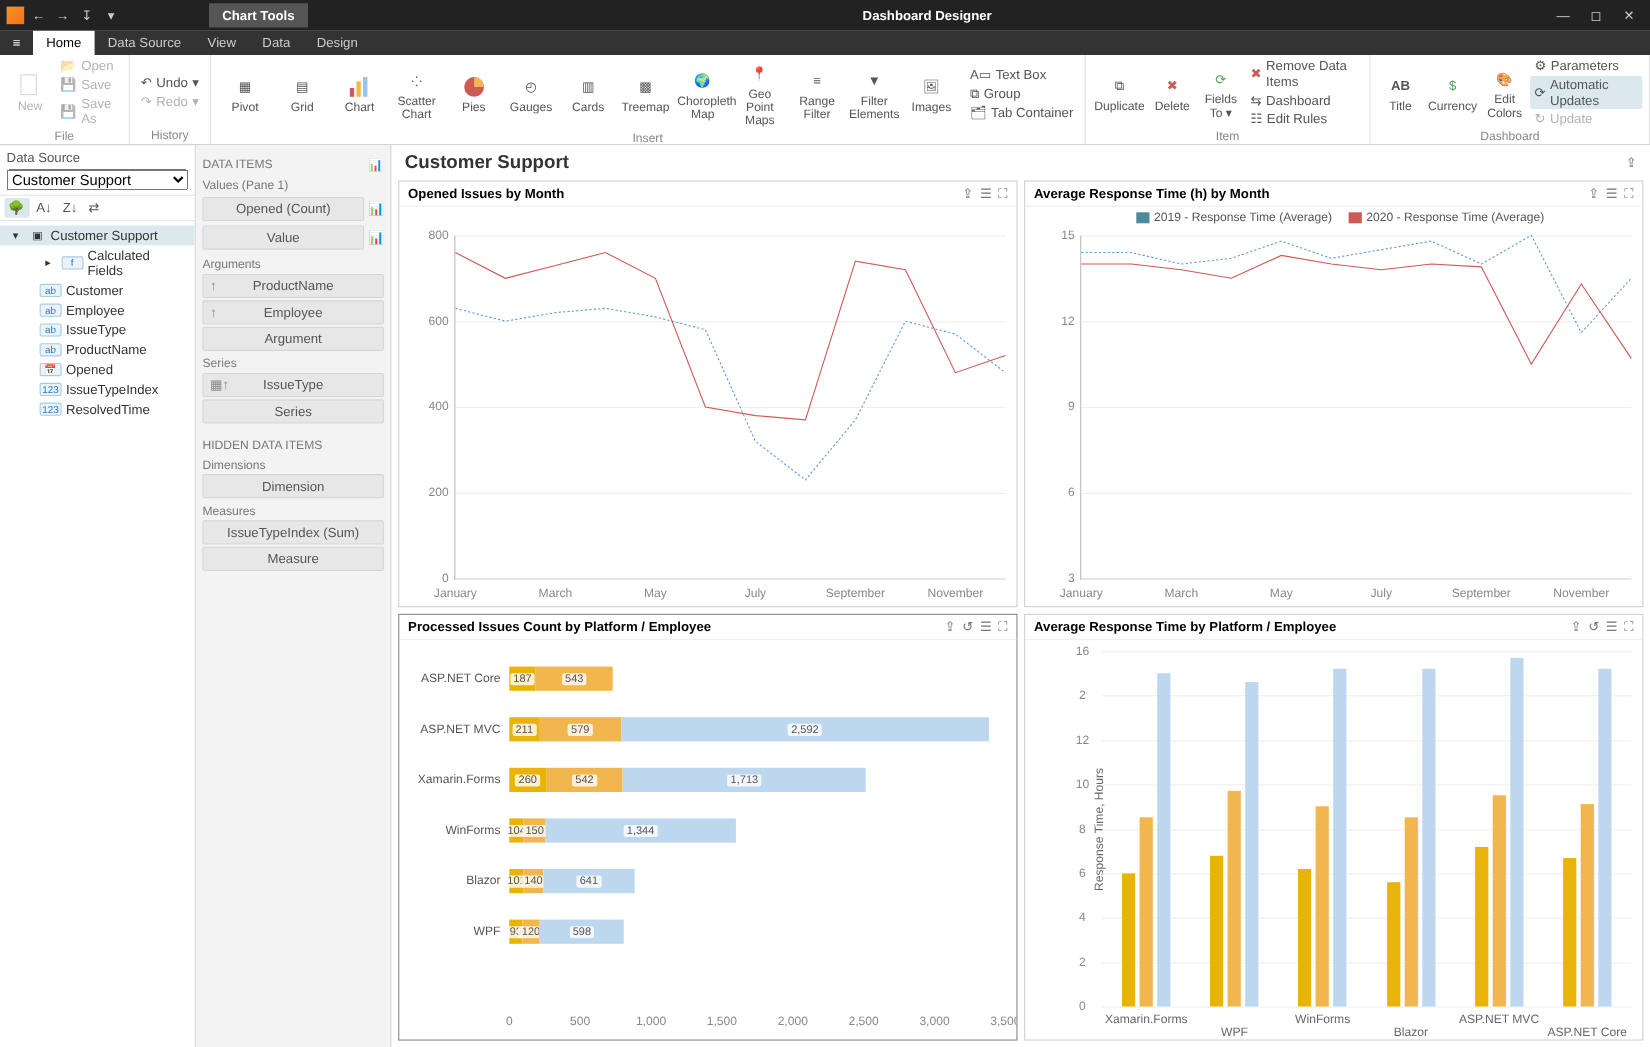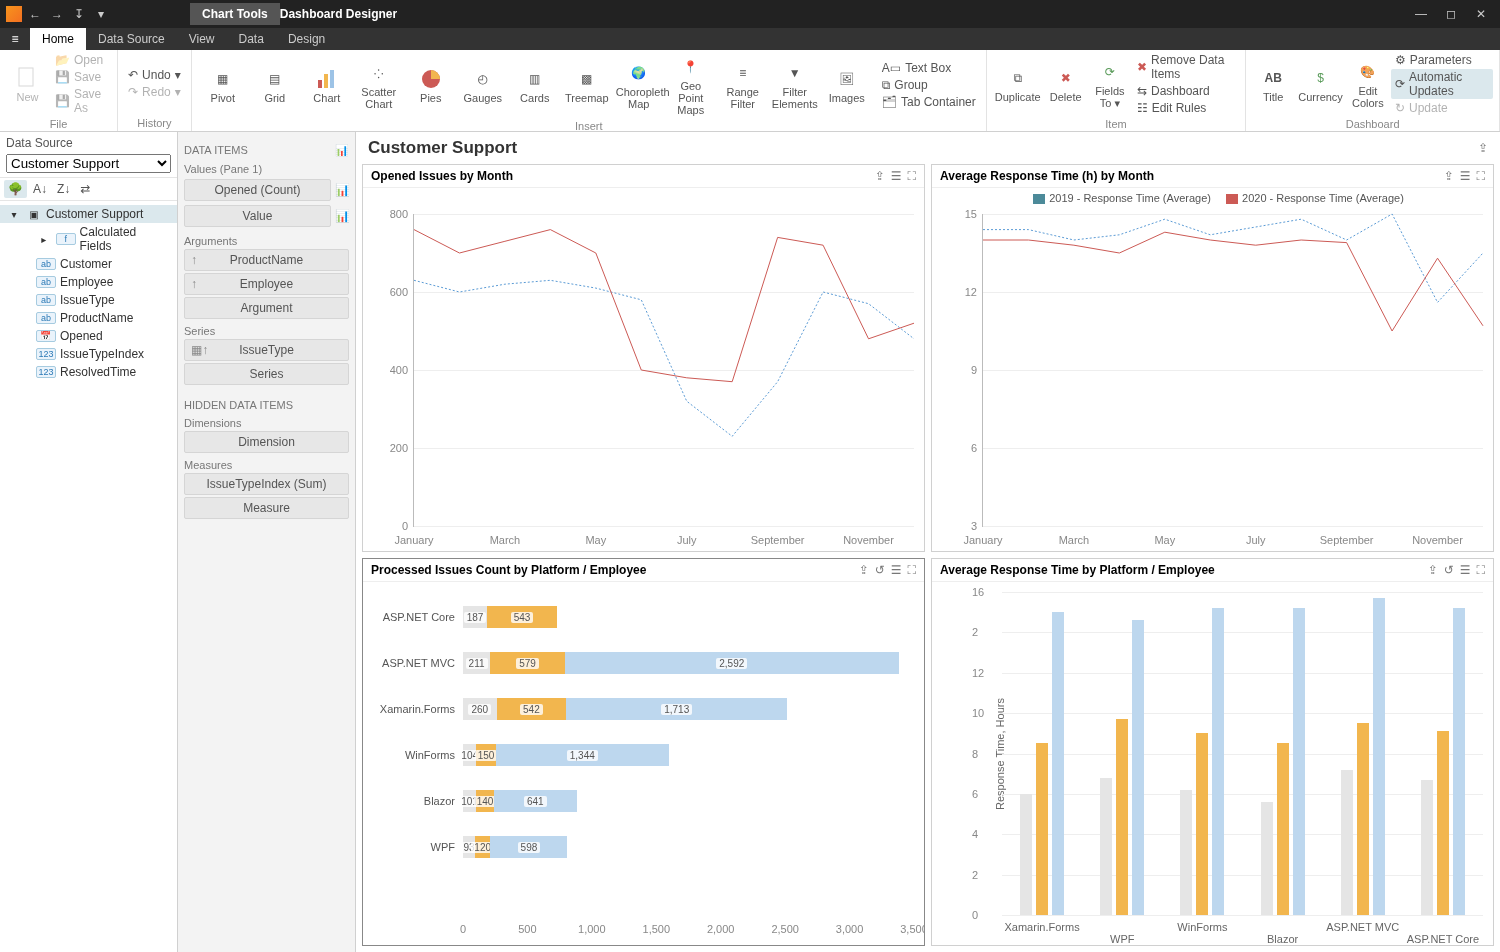--- a/index.html
+++ b/index.html
@@ -3,21 +3,21 @@
 <meta charset="utf-8">
 <style>
 * { box-sizing: border-box; margin: 0; padding: 0; font-family: "Segoe UI", Tahoma, sans-serif; }
 body { background: #fff; font-size: 12px; color: #333; overflow: hidden; }
 
 .titlebar { background: #222; height: 28px; display: flex; align-items: center; color: #fff; }
 .titlebar .tb-left { display: flex; align-items: center; gap: 4px; padding-left: 6px; }
 .titlebar .logo { width: 16px; height: 16px; background: linear-gradient(135deg,#f7941d,#f36f21); }
 .titlebar .qat-icon { color: #ccc; width: 18px; text-align: center; cursor: pointer; }
 .titlebar .tab-contextual { background: #555; color:#fff; padding: 4px 12px; margin-left: 80px; font-weight:bold; }
-.titlebar .center-title { flex: 1; color: #fff; font-weight: bold; }
+.titlebar .center-title { flex: 1; text-align: center; color: #fff; font-weight: bold; }
 .titlebar .win-controls { display:flex; padding-right: 4px; }
 .titlebar .win-btn { width: 30px; text-align:center; color:#ccc; cursor:pointer; font-family:Arial; }
 
 .menubar { background: #333; height: 22px; display:flex; align-items:stretch; }
 .menubar .menu-file-btn { width:30px; display:flex; align-items:center; justify-content:center; color:#fff; font-weight:bold; }
 .menubar .menu-item { padding: 0 12px; color:#ccc; display:flex; align-items:center; cursor:pointer; }
 .menubar .menu-item.active { background:#fff; color:#000; }
 
 .ribbon { background:#fff; border-bottom:1px solid #d0d0d0; height: 82px; display:flex; }
 .ribbon-group { border-right:1px solid #e3e3e3; display:flex; flex-direction:column; }
@@ -78,24 +78,24 @@
 .hbars .row .cat-label { position:absolute; left:-100px; width:92px; text-align:right; top:50%; transform:translateY(-50%); color:#555; font-size:11px; }
 .hbars .row .seg { position:absolute; top:10px; height:22px; color:#fff; font-size:10px; display:flex; align-items:center; justify-content:center;}
 .hbars .row .seg .dl { background:rgba(255,255,255,.8); color:#555; padding:0 3px; border-radius:2px; }
 .hbars .x-axis { position:absolute; left:0; right:0; bottom:-20px; height:16px;}
 .hbars .x-axis .xt { position:absolute; bottom:0; transform:translateX(-50%); color:#888; font-size:11px;}
 
 .vbars { position:absolute; left:70px; right:10px; top:10px; bottom:30px; }
 .vbars .group { position:absolute; top:0; bottom:0; }
 .vbars .group .bar { position:absolute; bottom:0; width:12px; }
 .vbars .ylabel { position:absolute; left:-58px; top:50%; transform:translateY(-50%) rotate(-90deg); color:#666; font-size:11px; white-space:nowrap; }
-.vbars .ytick { position:absolute; left:-30px; width:24px; text-align:left; color:#888; font-size:11px; transform:translateY(-50%);}
+.vbars .ytick { position:absolute; left:-30px; width:24px; text-align:center; color:#888; font-size:11px; transform:translateY(-50%);}
 .vbars .xtick { position:absolute; bottom:-18px; color:#666; font-size:11px; transform:translateX(-50%); white-space:nowrap;}
 
-.c-red { background:#e5e5e5; }
+.c-red { background:#eab308; }
 .c-yellow { background:#f2b64e; }
 .c-blue { background:#bdd7ee; }
 
 .share-ic::before { content:"\21EA"; }
 .opts-ic::before { content:"\2630"; }
 .max-ic::before { content:"\26F6"; }
 .revert-ic::before { content:"\21BA"; }
 </style>
 </head>
 <body>

